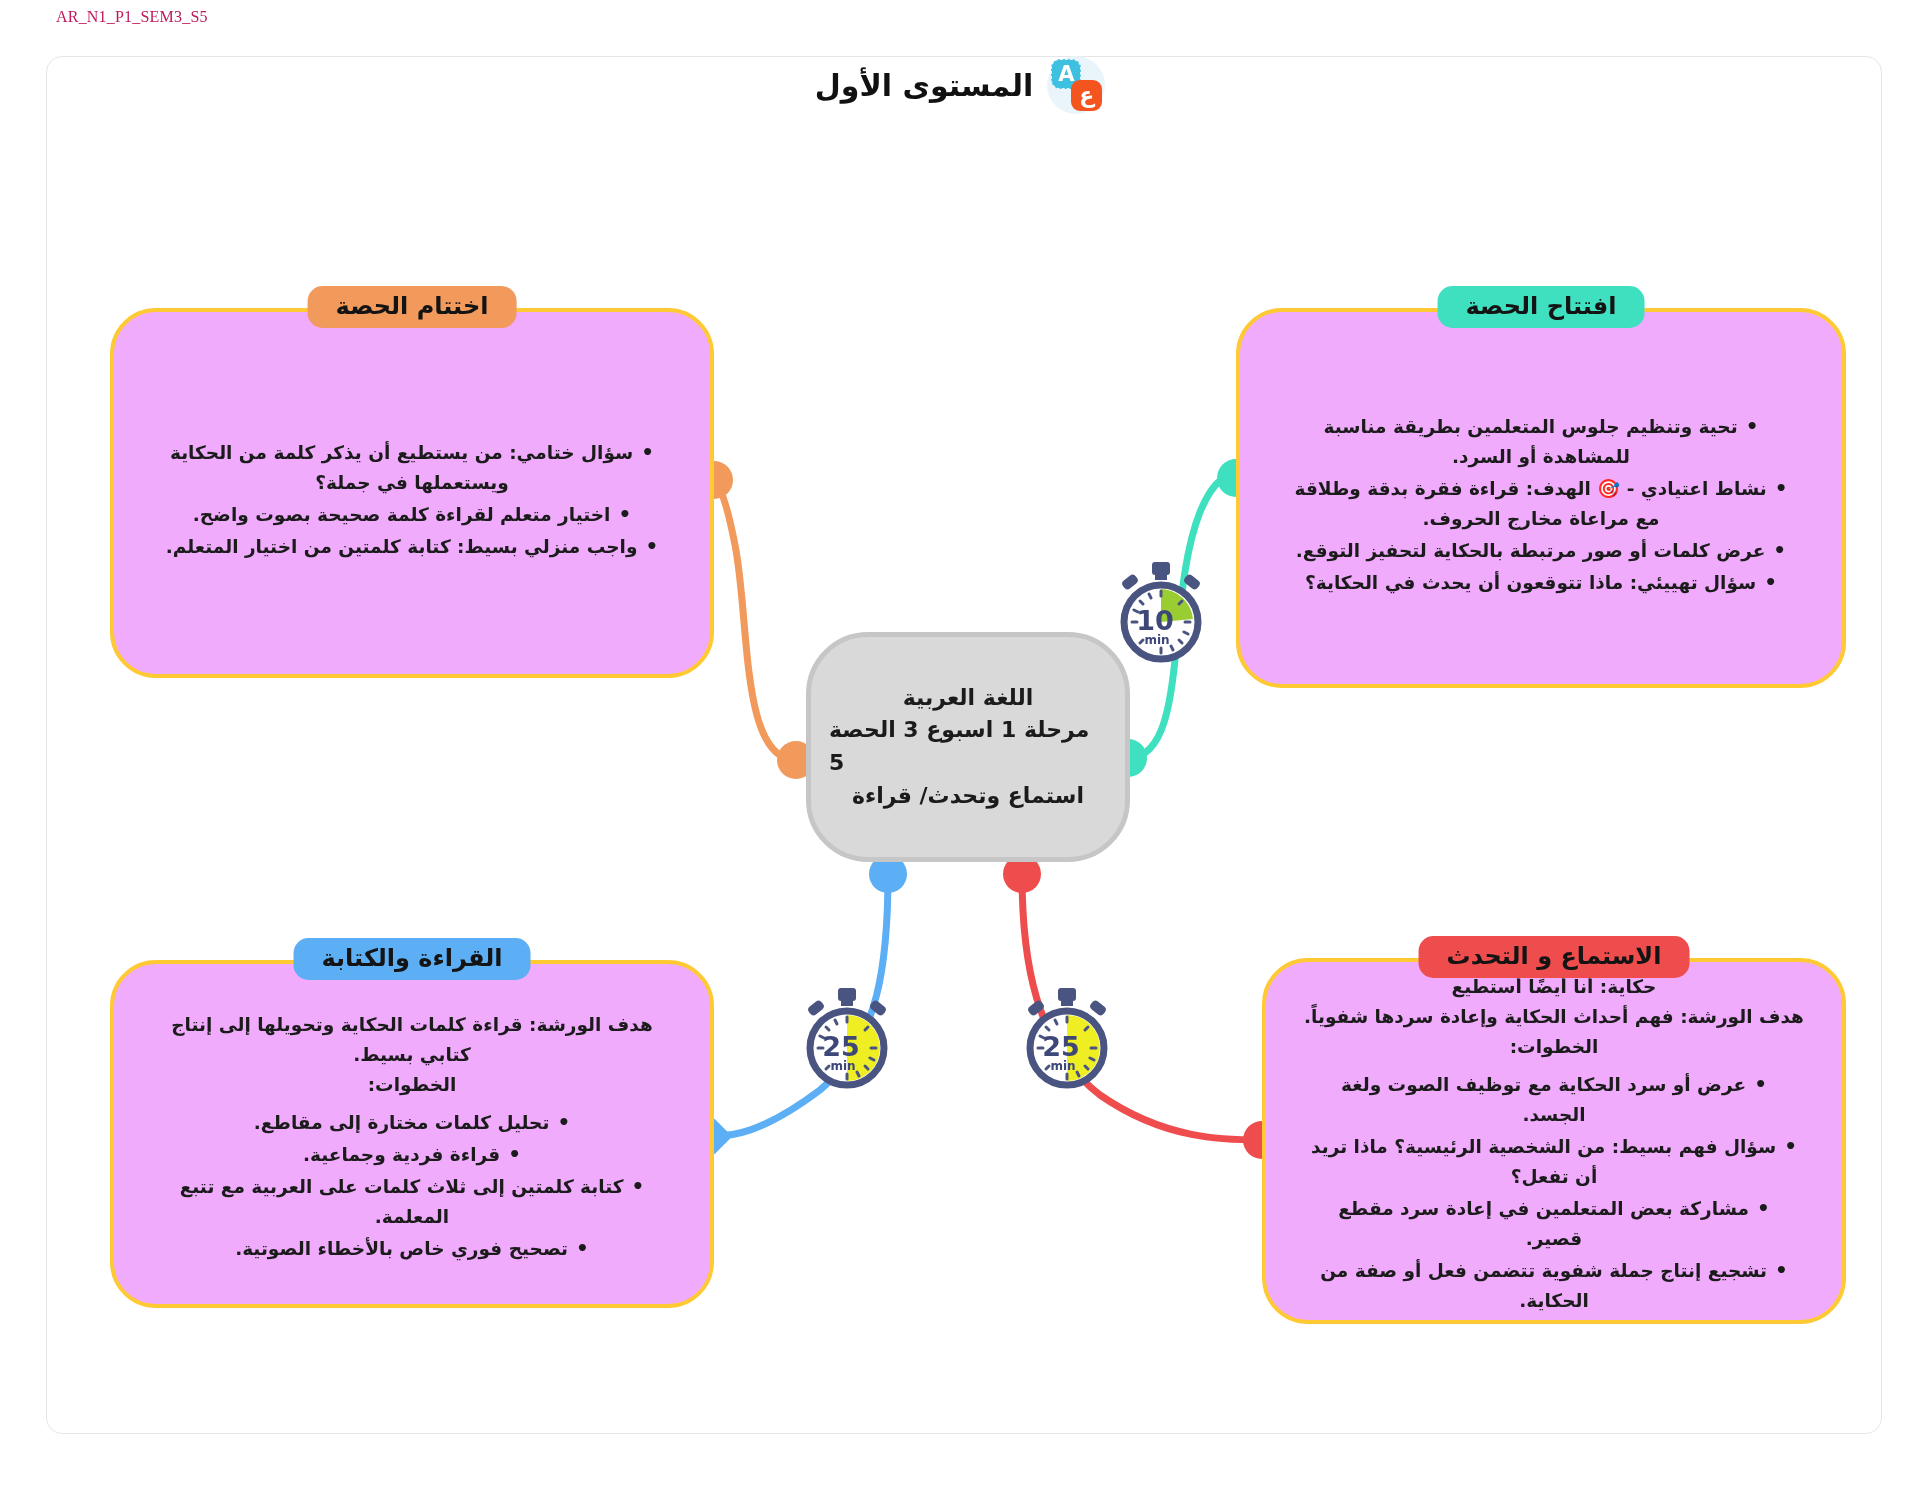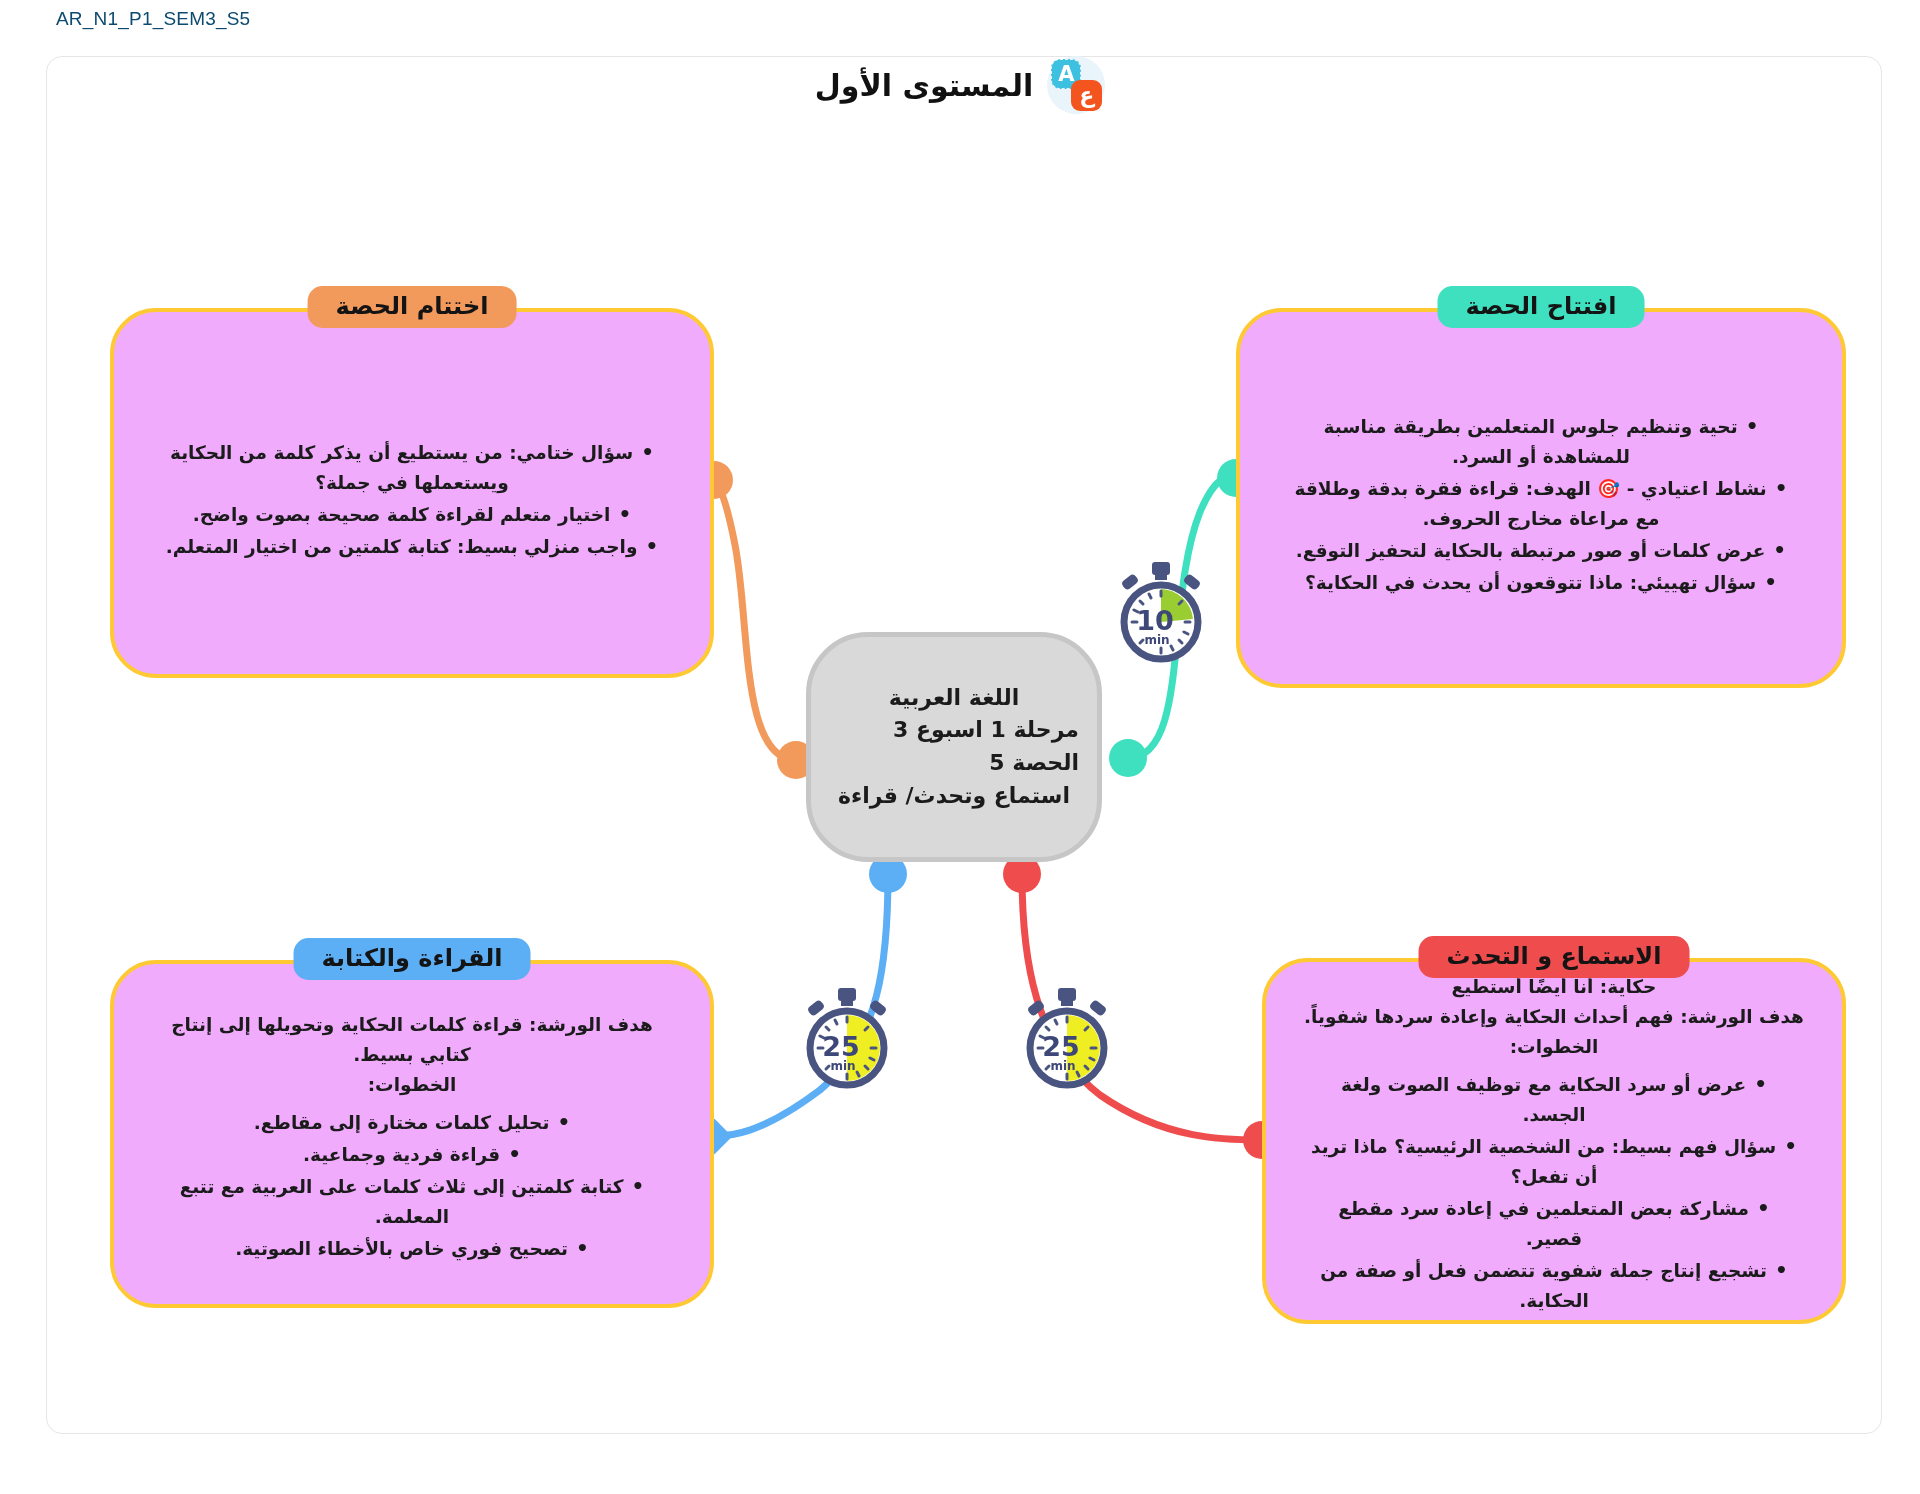--- a/index.html
+++ b/index.html
@@ -14,23 +14,23 @@
     width: 1920px;
     height: 1494px;
     overflow: hidden;
     background: #ffffff;
   }
 
   
   .file-label {
     position: absolute;
     top: 8px; left: 56px;
-    font-family: Liberation Sans, sans-serif;
-    font-size: 19px;
-    color: #0c4a6e;
+    font-family: Liberation Serif, serif;
+    font-size: 16px;
+    color: #be185d;
     direction: ltr;
     letter-spacing: .2px;
   }
 
   
   .page {
     position: absolute;
     left: 46px; top: 56px;
     width: 1836px; height: 1378px;
     background: #ffffff;
@@ -93,29 +93,29 @@
     position: absolute;
     left: 0; top: 0;
     width: 1920px; height: 1494px;
     pointer-events: none;
   }
 
   
   .center-node {
     position: absolute;
     left: 806px; top: 632px;
-    width: 296px; height: 230px;
+    width: 324px; height: 230px;
     background: #d9d9d9;
     border: 5px solid #c6c6c6;
     border-radius: 62px;
     display: flex;
     flex-direction: column;
     align-items: center;
     justify-content: center;
-    text-align: right;
+    text-align: left;
     padding: 10px 18px;
   }
   .center-line {
     font-size: 22px;
     font-weight: 700;
     color: #1b1b1b;
     line-height: 1.48;
     white-space: pre-line;
   }
 

